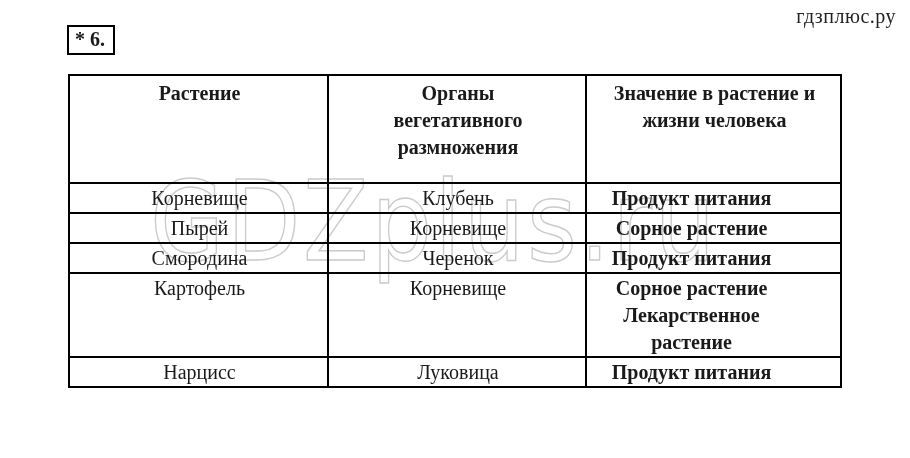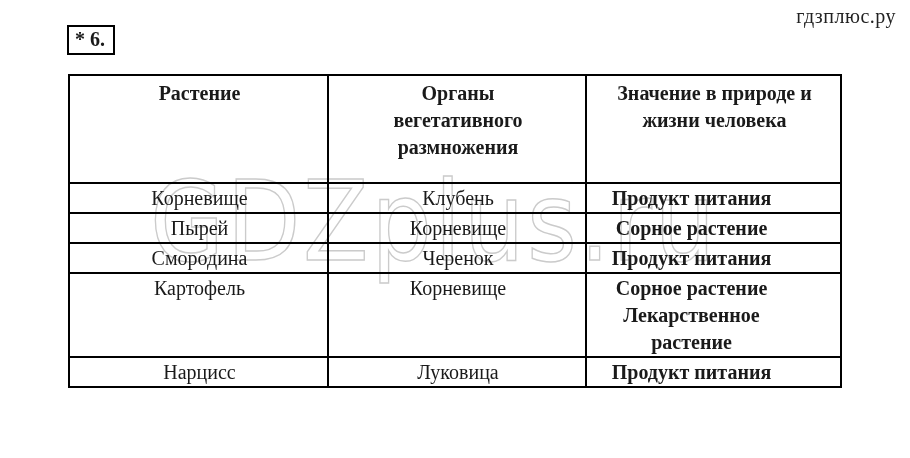--- a/index.html
+++ b/index.html
@@ -96,21 +96,21 @@
       <col class="c1">
         <col class="c2">
         <col class="c3">
     </colgroup>
     <thead>
       <tr class="header-row">
         <th>Растение</th>
         <th>Органы
 вегетативного
 размножения</th>
-        <th>Значение в природе и
+        <th>Значение в растение и
 жизни человека</th>
       </tr>
     </thead>
     <tbody>
       <tr class="body-row">
         <td>Корневище</td>
         <td>Клубень</td>
         <td class="sig">Продукт питания</td>
       </tr>
       <tr class="body-row">

